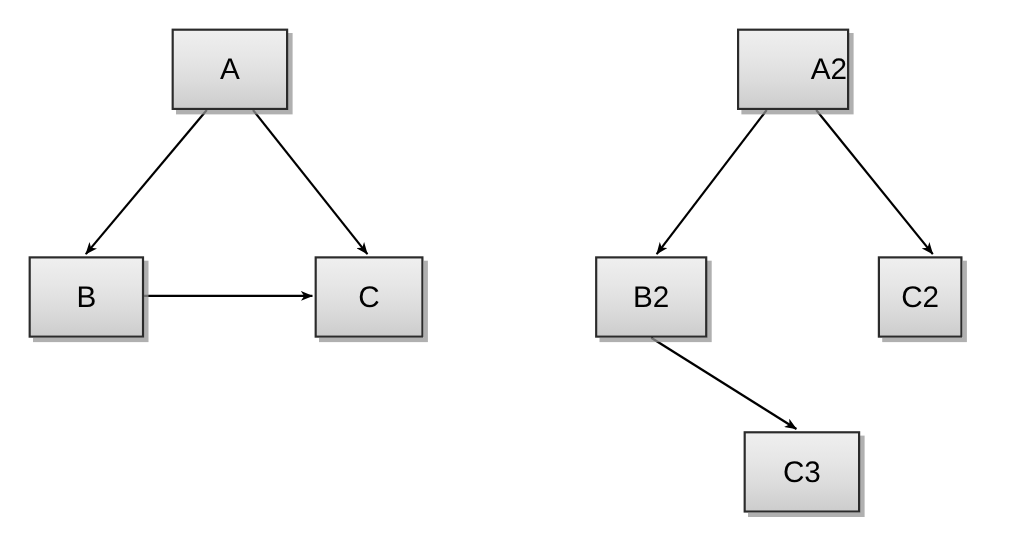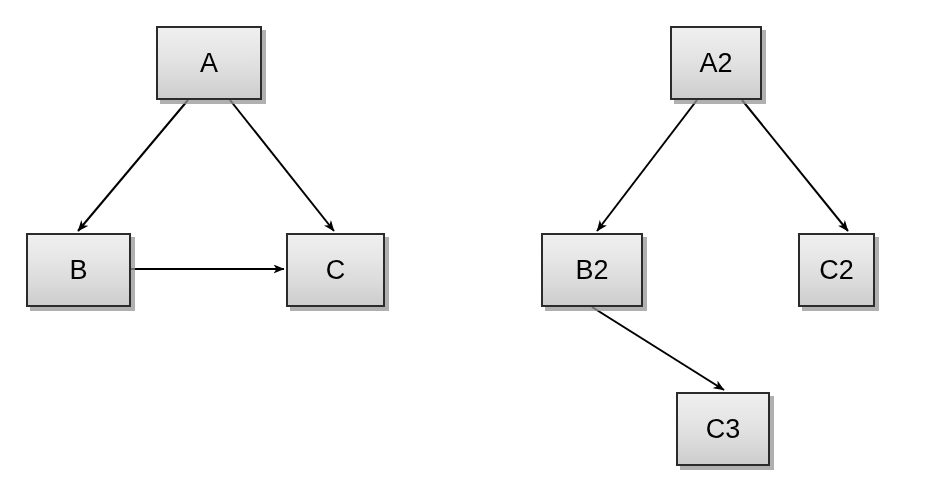--- a/index.html
+++ b/index.html
@@ -66,27 +66,27 @@
   <div id="nodes-group">
       <div class="node" style="left: 156px; top: 26px; width: 106px; height: 74px;">
         <span class="node-label">A</span>
       </div>
       <div class="node" style="left: 26px; top: 233px; width: 105px; height: 74px;">
         <span class="node-label">B</span>
       </div>
       <div class="node" style="left: 286px; top: 233px; width: 99px; height: 74px;">
         <span class="node-label">C</span>
       </div>
-      <div class="node" style="left: 670px; top: 26px; width: 92px; height: 74px;">
+      <div class="node" style="left: 670px; top: 26px; width: 102px; height: 74px; justify-content: flex-end;">
         <span class="node-label">A2</span>
       </div>
       <div class="node" style="left: 541px; top: 233px; width: 102px; height: 74px;">
         <span class="node-label">B2</span>
       </div>
       <div class="node" style="left: 798px; top: 233px; width: 77px; height: 74px;">
         <span class="node-label">C2</span>
       </div>
-      <div class="node" style="left: 676px; top: 392px; width: 94px; height: 74px;">
+      <div class="node" style="left: 676px; top: 392px; width: 106px; height: 74px;">
         <span class="node-label">C3</span>
       </div>
     </div>
 
 </div>
 
 </body></html>

